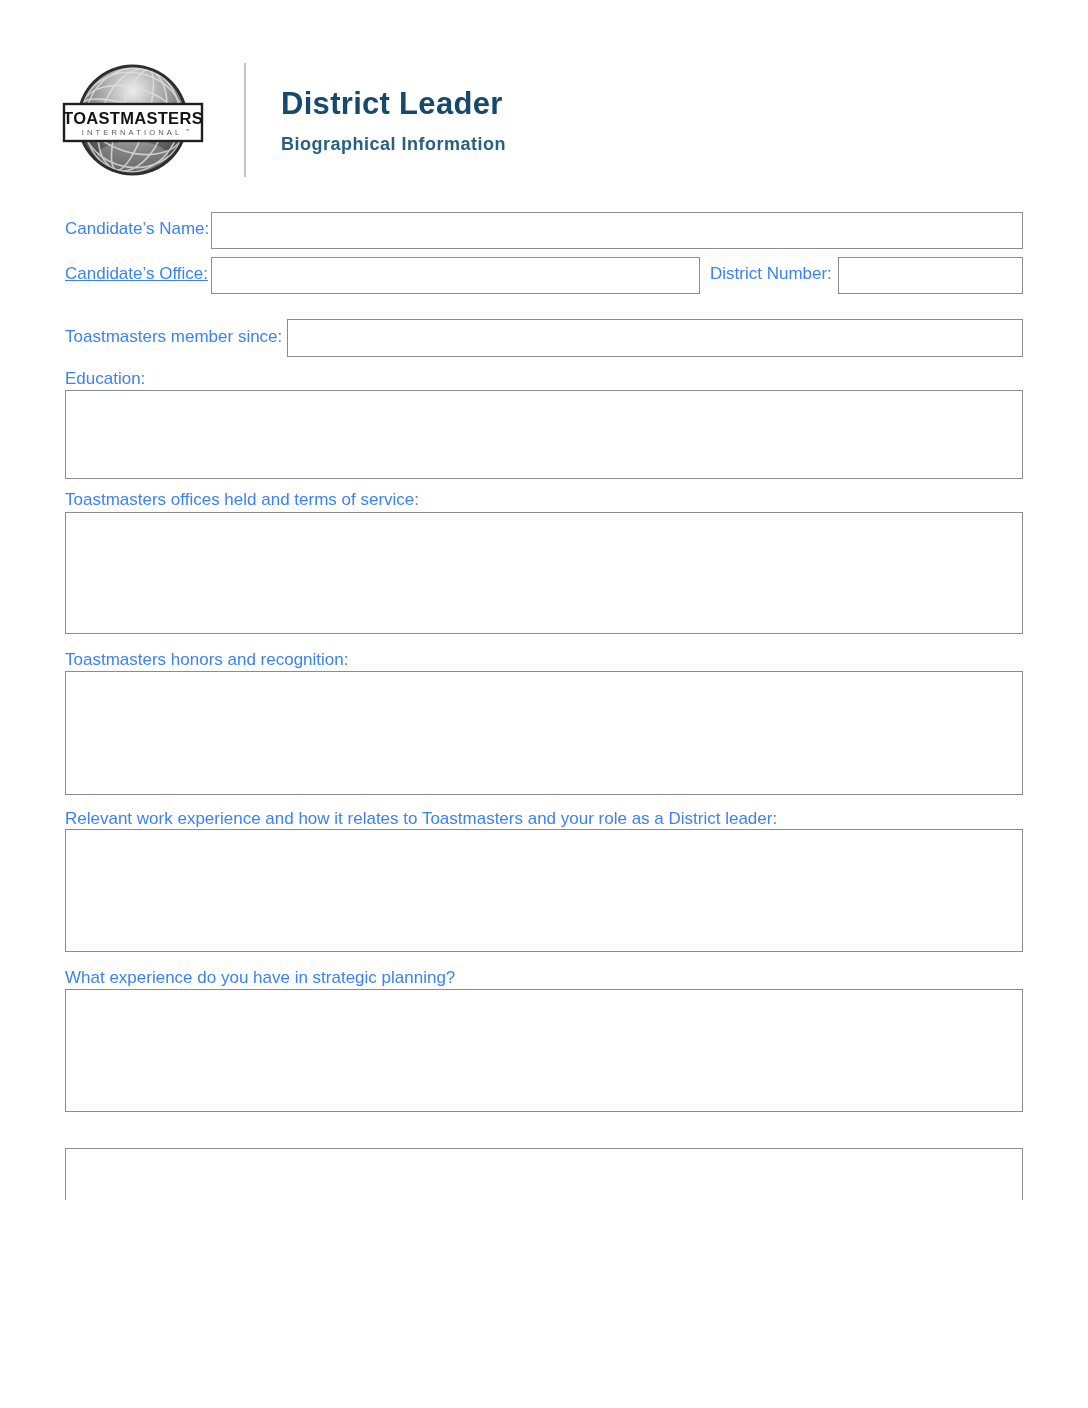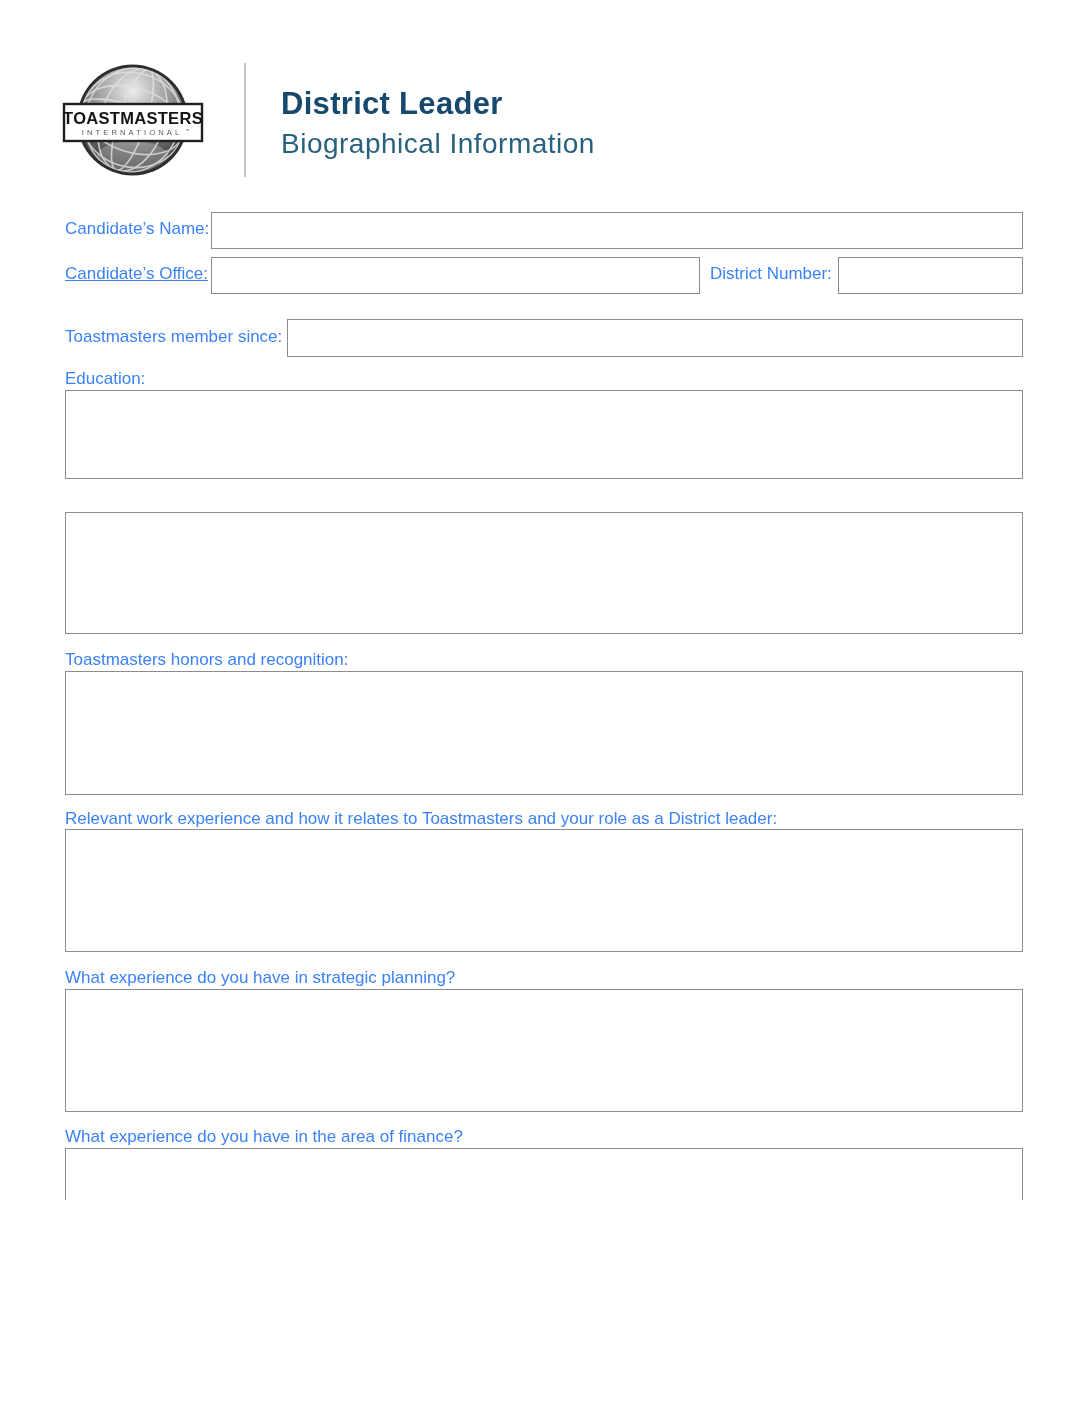--- a/index.html
+++ b/index.html
@@ -17,21 +17,21 @@
     position:absolute; left:244px; top:63px;
     width:2px; height:114px; background:#c6c6c6;
   }
   .doc-title {
     position:absolute; left:281px; top:87px;
     font-size:31px; font-weight:bold; letter-spacing:0.3px;
     color:#17496d; line-height:34px; white-space:nowrap;text-align:center;
   }
   .doc-subtitle {
     position:absolute; left:281px; top:129px;
-    font-size:28px; font-weight:normal; letter-spacing:0.5px;
+    font-size:18px; font-weight:bold; letter-spacing:0.5px;
     color:#27617f; line-height:30px; white-space:nowrap;
   }
   
   .field-label {
     position:absolute;
     font-size:17px; line-height:20px; color:#3b82f6;
     white-space:nowrap;
   }
   .box {
     position:absolute;
@@ -126,29 +126,29 @@
 
   <div class="field-label lbl-district">District Number:</div>
   <input class="box box-district" type="text" value="" style="">
 
   <div class="field-label lbl-since">Toastmasters member since:</div>
   <input class="box box-since" type="text" value="" style="">
 
   <div class="field-label lbl-education">Education:</div>
   <textarea class="box box-education" style=""></textarea>
 
+  <div class="field-label lbl-offices">Toastmasters offices held and terms of service:</div>
   <textarea class="box box-offices" style=""></textarea>
 
   <div class="field-label lbl-honors">Toastmasters honors and recognition:</div>
   <textarea class="box box-honors" style=""></textarea>
 
   <div class="field-label lbl-workexp">Relevant work experience and how it relates to Toastmasters and your role as a District leader:</div>
   <textarea class="box box-workexp" style=""></textarea>
 
   <div class="field-label lbl-strategic">What experience do you have in strategic planning?</div>
   <textarea class="box box-strategic" style=""></textarea>
 
-  <div class="field-label lbl-finance">What experience do you have in the area of finance?</div>
   <textarea class="box box-finance" style=""></textarea>
 
   <div class="page-footer">Page 1 of 2</div>
 
 </div>
 
 </body></html>

